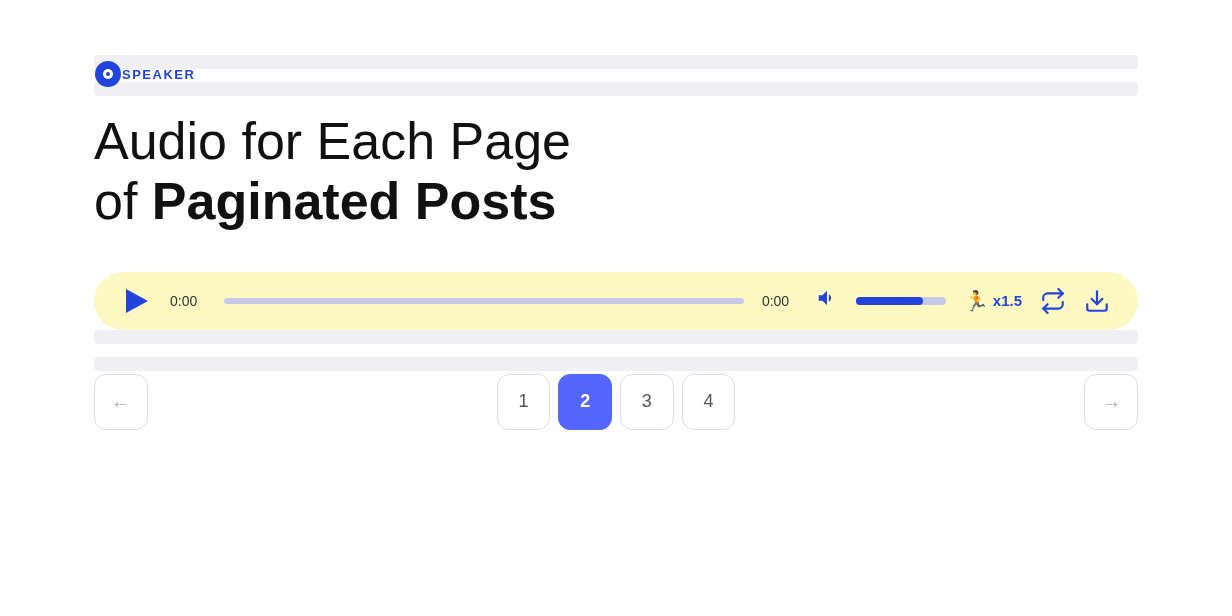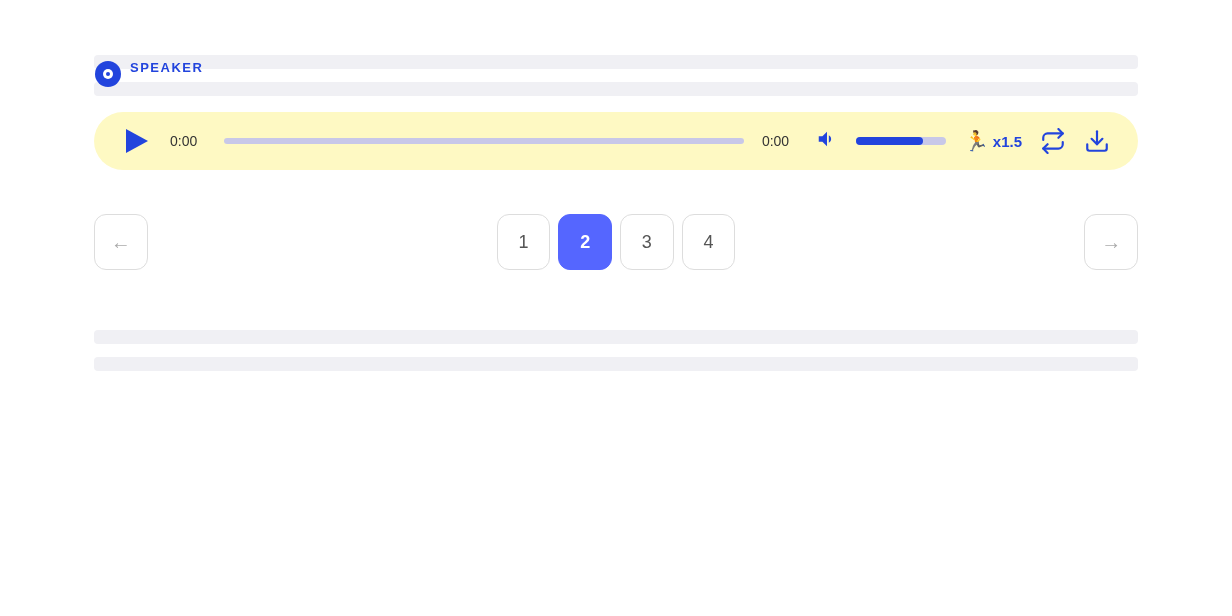--- a/index.html
+++ b/index.html
@@ -41,21 +41,22 @@
 
     
     .stripe-1 { top: 55px; left: 94px; right: 94px; height: 14px; }
     .stripe-2 { top: 82px; left: 94px; right: 94px; height: 14px; }
     .stripe-3 { top: 330px; left: 94px; right: 94px; height: 14px; }
     .stripe-4 { top: 357px; left: 94px; right: 94px; height: 14px; }
 
     
     .speaker-brand {
       display: flex;
-      gap: 8px;
+      align-items: center;
+      gap: 0;
       margin-bottom: 24px;
       position: relative;
       z-index: 2;
     }
 
     .speaker-icon {
       width: 28px;
       height: 28px;
     }
 
@@ -263,20 +264,24 @@
 
     <div class="speaker-brand">
       <svg class="speaker-icon" viewBox="0 0 28 28" fill="none" xmlns="http://www.w3.org/2000/svg">
         <circle cx="14" cy="14" r="13" fill="#2244dd"></circle>
         <circle cx="14" cy="14" r="5" fill="white"></circle>
         <circle cx="14" cy="14" r="2" fill="#2244dd"></circle>
       </svg>
       <span class="speaker-label">SPEAKER</span>
     </div>
 
+    <h1 class="post-title">
+      <span>Audio for Each Page</span><br>
+      <span>of </span><strong>Paginated Posts</strong>
+    </h1>
 
     <div class="audio-player">
 
       <button class="play-btn" title="Play">
         <div class="play-triangle"></div>
       </button>
 
       <span class="time-start">0:00</span>
 
       <div class="progress-bar-container">

